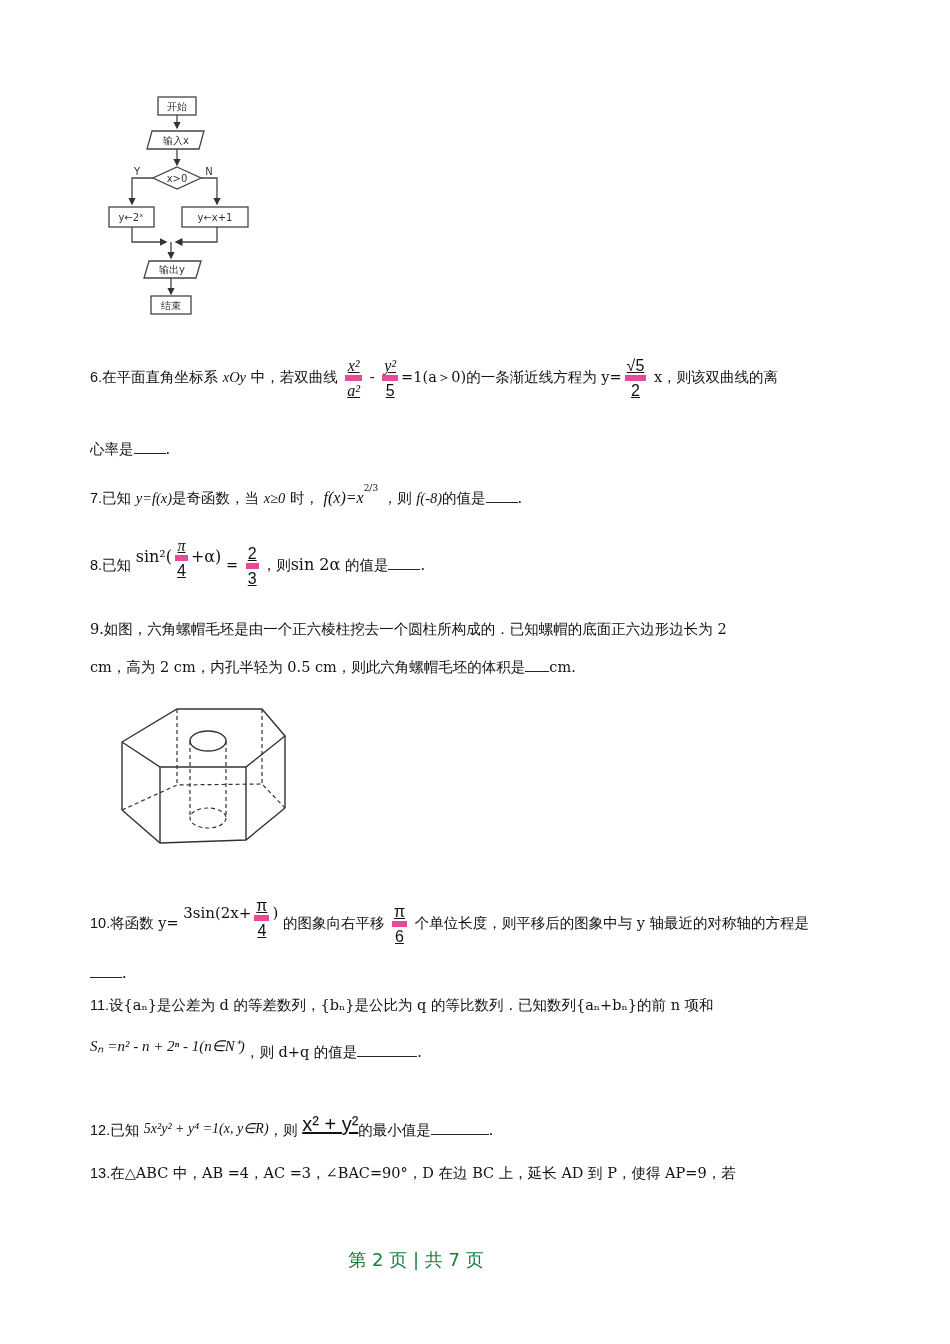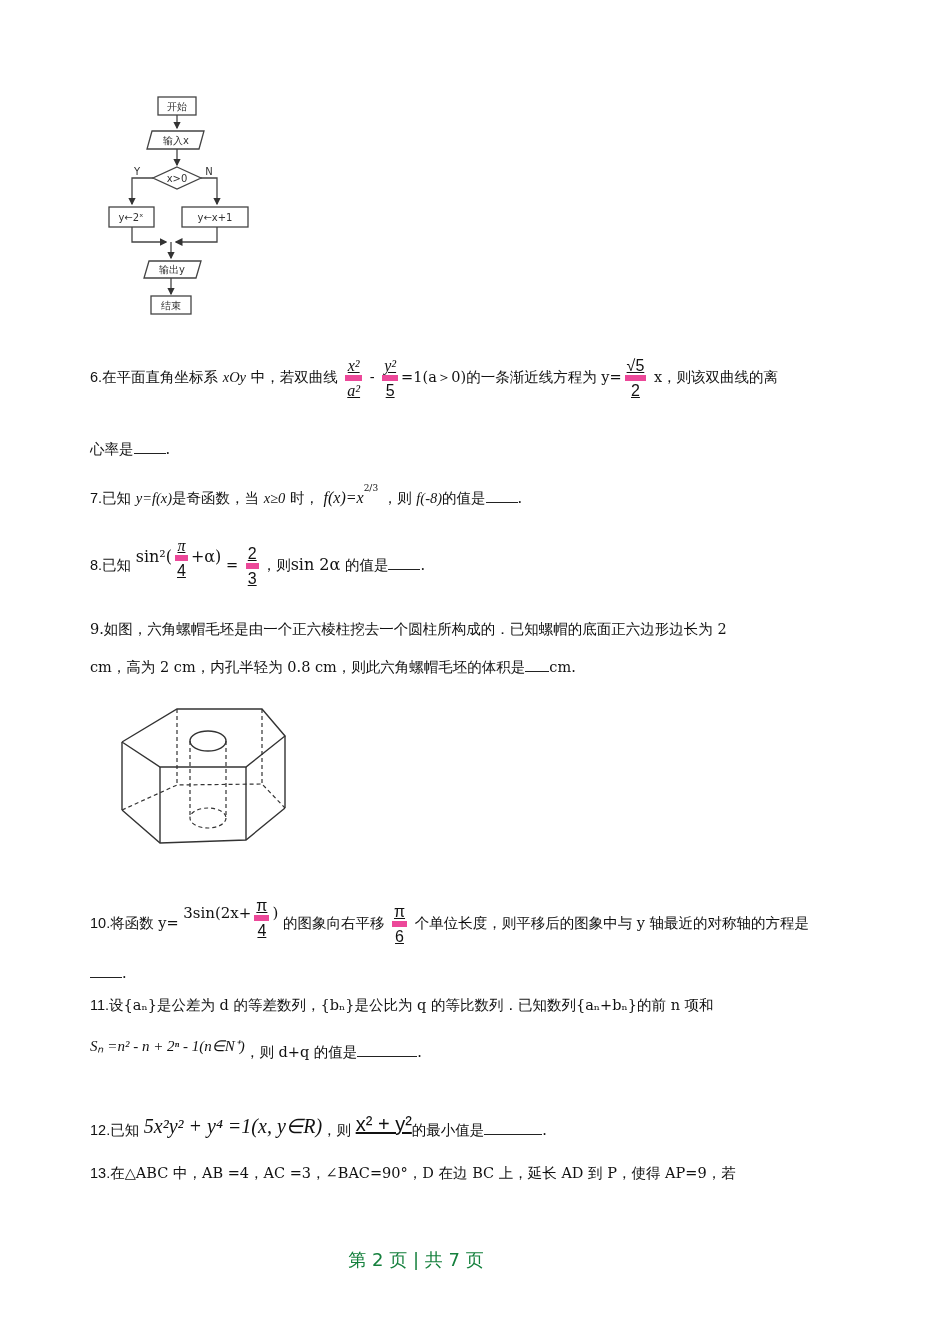--- a/index.html
+++ b/index.html
@@ -78,21 +78,21 @@
   <span class="num">8.</span><span>已知</span>
   <span style="font-size:16px;position:relative;top:-8px">sin²(</span><span class="frac mathsans" style="position:relative;top:-8px"><span class="n it">π</span><span class="d">4</span></span><span style="font-size:16px;position:relative;top:-8px">+α)</span>
   <span>=</span>
   <span class="frac mathsans"><span class="n">2</span><span class="d">3</span></span><span>，则</span><span style="font-size:16px">sin 2α</span><span> 的值是</span><span class="blank" style="width:32px"></span><span>.</span>
 </div>
 
 <div class="line" style="top:622px;">
   <span>9.</span><span>如图，六角螺帽毛坯是由一个正六棱柱挖去一个圆柱所构成的．已知螺帽的底面正六边形边长为 2</span>
 </div>
 <div class="line" style="top:660px;">
-  <span>cm，高为 2 cm，内孔半轻为 0.8 cm，则此六角螺帽毛坯的体积是</span><span class="blank" style="width:24px"></span><span>cm.</span>
+  <span>cm，高为 2 cm，内孔半轻为 0.5 cm，则此六角螺帽毛坯的体积是</span><span class="blank" style="width:24px"></span><span>cm.</span>
 </div>
 
 <svg class="abs" style="left:110px;top:700px" width="200" height="150" viewBox="0 0 200 150">
   <g stroke="#333" stroke-width="1.4" fill="none">
     <polyline points="12,42 67,9 152,9 175,36 136,67 50,67 12,42"></polyline>
     <line x1="12" y1="42" x2="12" y2="110"></line>
     <line x1="50" y1="67" x2="50" y2="143"></line>
     <line x1="136" y1="67" x2="136" y2="140"></line>
     <line x1="175" y1="36" x2="175" y2="108"></line>
     <polyline points="12,110 50,143 136,140 175,108"></polyline>
@@ -119,21 +119,21 @@
 
 <div class="line" style="top:998px;">
   <span class="num">11.</span><span>设{aₙ}是公差为 d 的等差数列，{bₙ}是公比为 q 的等比数列．已知数列{aₙ+bₙ}的前 n 项和</span>
 </div>
 <div class="line" style="top:1045px;">
   <i style="font-size:15px;position:relative;top:-6px">Sₙ =n² - n + 2ⁿ - 1(n∈N⁺)</i><span>，则 d+q 的值是</span><span class="blank" style="width:60px"></span><span>.</span>
 </div>
 
 <div class="line" style="top:1118px;">
   <span class="num">12.</span><span>已知</span>
-  <i style="font-size:20px;position:relative;top:-2px">5x²y² + y⁴ =1(x, y∈R)</i><span>，则</span>
+  <i style="font-size:14px;position:relative;top:-2px">5x²y² + y⁴ =1(x, y∈R)</i><span>，则</span>
   <span class="mathsans" style="font-size:20px;position:relative;top:-4px">x² + y²</span><span>的最小值是</span><span class="blank" style="width:58px"></span><span>.</span>
 </div>
 
 <div class="line" style="top:1166px;">
   <span class="num">13.</span><span>在△ABC 中，AB =4，AC =3，∠BAC=90°，D 在边 BC 上，延长 AD 到 P，使得 AP=9，若</span>
 </div>
 
 <div class="footer">第 2 页 | 共 7 页</div>
 
 </body></html>

